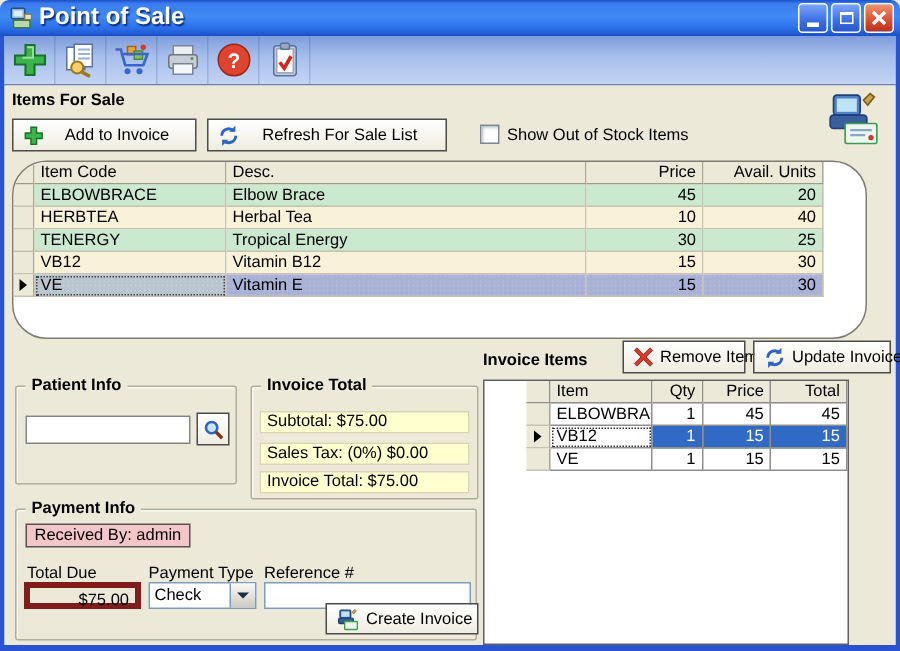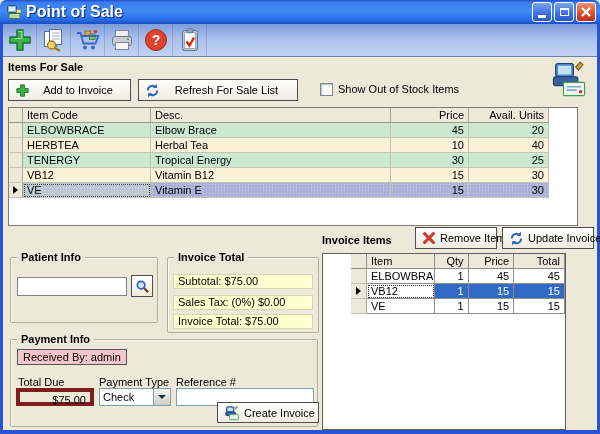--- a/index.html
+++ b/index.html
@@ -37,21 +37,21 @@
     border-right:1px solid rgba(70,90,140,.25);}
   
   .content{position:absolute;left:3px;right:3px;top:57px;bottom:4px;background:#ece9d8;}
   .section-title{position:absolute;font-weight:bold;}
   
   .btn{position:absolute;display:flex;align-items:center;border:1px solid #4c4c4c;
     background:linear-gradient(#ffffff,#efede0);height:22px;}
   .btn .ic{display:inline-flex;margin:0 2px 0 6px;}
   .btn .lbl{flex:1;text-align:center;padding:0 8px 0 2px;white-space:nowrap;}
   
-  .check-row{position:absolute;display:flex;align-items:flex-start;gap:5px;}
+  .check-row{position:absolute;display:flex;align-items:center;gap:5px;}
   .checkbox{width:13px;height:13px;background:#fff;border:1px solid #7c8796;
     box-shadow:inset 1px 1px 2px rgba(90,100,120,.45);}
   
   .gb{position:absolute;border:1px solid #b2ae9c;border-radius:2px;
     box-shadow:inset 1px 1px 0 rgba(255,255,255,.75);}
   .gb-title{position:absolute;top:-7px;left:6px;background:#ece9d8;padding:0 4px;font-weight:bold;white-space:nowrap;}
   
   .grid{position:absolute;background:#fff;border:1px solid #7f7c73;overflow:hidden;}
   .grow{display:flex;height:15px;line-height:14px;}
   .gcell{border-right:1px solid #c6c3b4;border-bottom:1px solid #c6c3b4;
@@ -210,21 +210,21 @@
         <rect x="6" y="4" width="16" height="12" rx="2" fill="#4f81c9" stroke="#1e3f77"></rect>
         <rect x="8" y="6" width="12" height="8" fill="#bfe3f2"></rect>
         <path d="M24 7l4-4 2.5 2-4 5z" fill="#caa24a" stroke="#7c5a1a"></path>
         <rect x="4" y="16" width="22" height="8" rx="2" fill="#3a5f9e" stroke="#1e3f77"></rect>
         <rect x="13" y="21" width="19" height="12" rx="1" fill="#eef7ee" stroke="#3f9e4f"></rect>
         <path d="M16 25h13M16 28h9" stroke="#88a8c8" stroke-width="1.4"></path>
         <circle cx="28.5" cy="29.5" r="1.6" fill="#c23a30"></circle>
       </svg>
     </div>
 
-    <div class="grid" style="left:5px;top:50px;width:570px;height:119px;">
+    <div class="grid" style="left:5px;top:50px;width:570px;height:119px;border-radius:23px;">
       <div class="grow">
         <div class="gcell h selc" style="border-bottom:1px solid #9d9a87;"></div>
         <div class="gcell h" style="width:128px;">Item Code</div>
         <div class="gcell h" style="width:240px;">Desc.</div>
         <div class="gcell h num" style="width:78px;">Price</div>
         <div class="gcell h num" style="width:80px;">Avail. Units</div>
       </div>
       <div class="grow">
         <div class="selc"></div>
         <div class="gcell rg" style="width:128px;">ELBOWBRACE</div>

